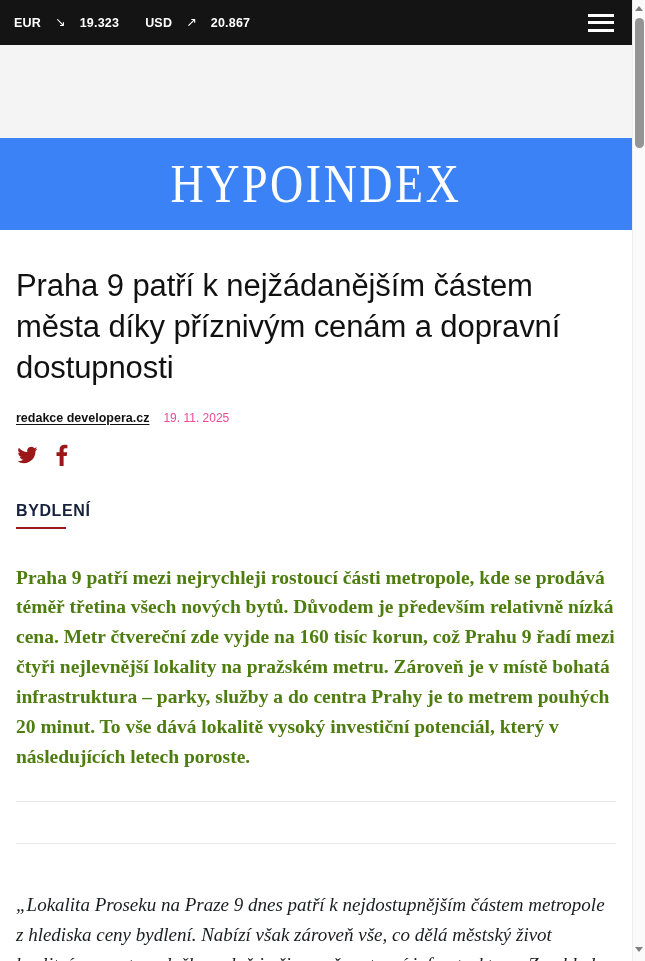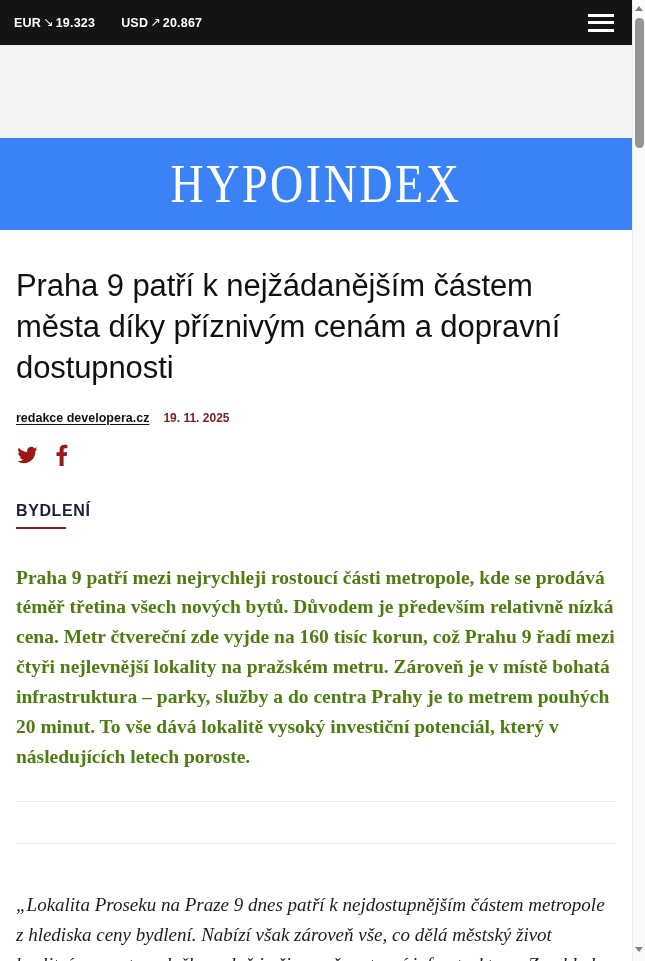--- a/index.html
+++ b/index.html
@@ -28,21 +28,21 @@
   .topbar {
     height: 45px;
     background: #141414;
     display: flex;
     align-items: center;
     padding: 0 0 0 14px;
     position: relative;
   }
   .rates { display: flex; align-items: center; gap: 26px; }
   .rate {
-    display: flex; align-items: center; gap: 2px;
+    display: flex; align-items: center; gap: 14px;
     color: #ffffff;
     font-size: 12.5px;
     font-weight: bold;
     letter-spacing: .2px;
     white-space: nowrap;
   }
   .rate .cur { font-weight: bold; }
   .rate .arrow {
     font-size: 12.5px;
     line-height: 1;
@@ -109,22 +109,22 @@
   .meta .author {
     font-size: 12.5px;
     font-weight: bold;
     color: #111111;
     text-decoration: underline;
     text-underline-offset: 2px;
     cursor: pointer;
   }
   .meta .date {
     font-size: 12px;
-    font-weight: bold;
-    color: #7f1d1d;
+    font-weight: normal;
+    color: #ec4899;
   }
 
   .social {
     margin-top: 17px;
     display: flex; align-items: center; gap: 17px;
     height: 26px;
   }
   .social .ico { cursor: pointer; display: block; }
   .social .ico svg { display: block; }
 

